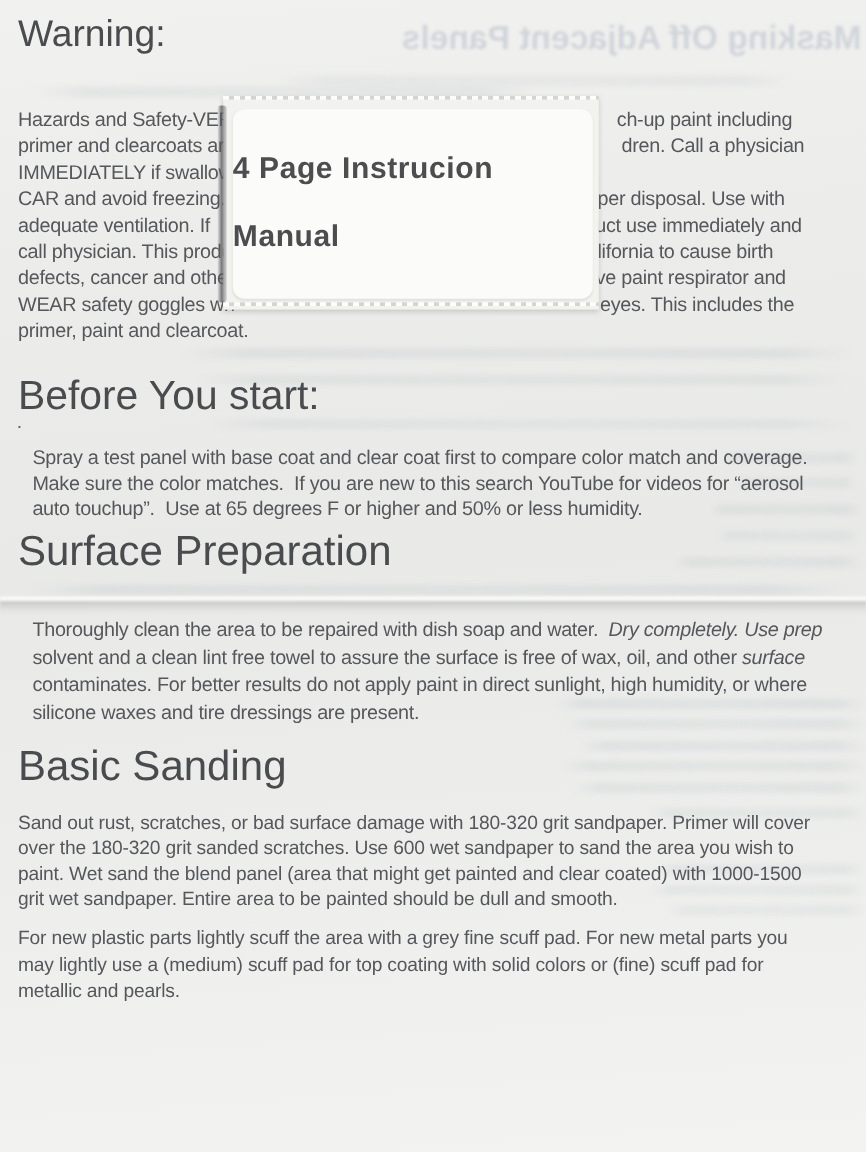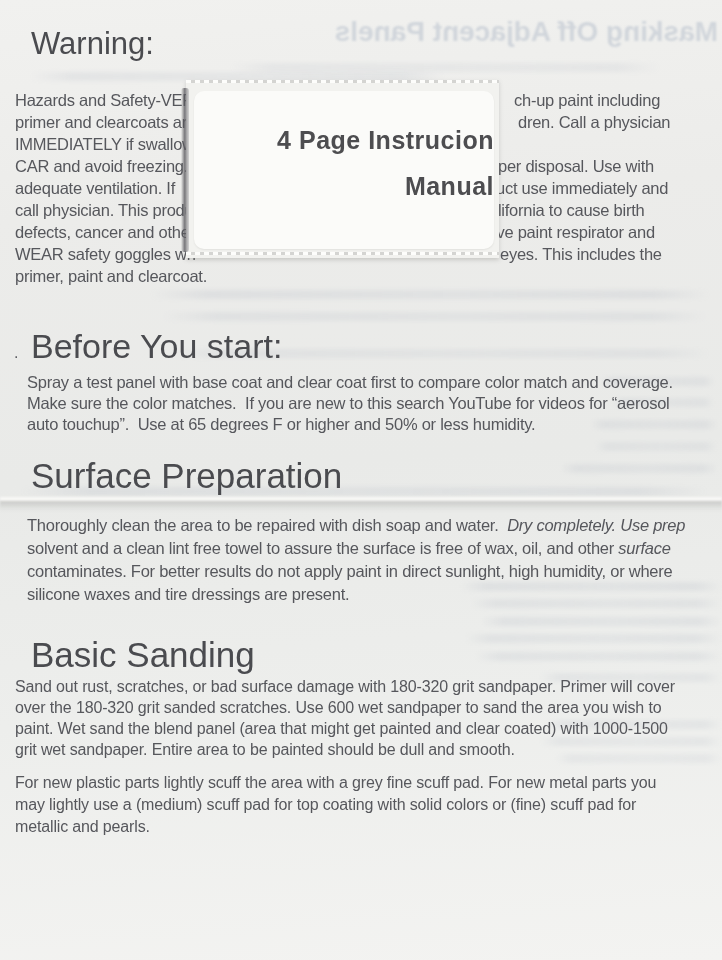--- a/index.html
+++ b/index.html
@@ -1,21 +1,21 @@
 <!DOCTYPE html>
 <html><head>
 <meta charset="utf-8">
 <style>
   html,body{margin:0;padding:0;background:#dcdcda;}
   .photo{
     position:relative;width:722px;height:960px;overflow:hidden;
     background:linear-gradient(176deg,#f1f1ef 0%,#ececea 22%,#e9eae8 48%,#edeeec 72%,#f3f3f1 100%);
     font-family:"Liberation Sans",sans-serif;
   }
-  .h{position:absolute;left:15px;margin:16px;font-weight:400;color:#4a4b4f;white-space:pre;}
+  .h{position:absolute;left:15px;margin:0;font-weight:400;color:#4a4b4f;white-space:pre;}
   .bline{position:absolute;left:15px;color:#56575c;white-space:pre;}
   .fs-top{font-size:16.5px;letter-spacing:-0.25px;margin-left:12px;}
   .fs-bot{font-size:16px;letter-spacing:-0.15px;}
   .wline{position:absolute;left:0;top:0;width:722px;height:22px;}
   .wline span{position:absolute;top:0;white-space:pre;color:#56575c;font-size:16.5px;letter-spacing:-0.25px;}
   .wl{left:15px;}
   .it{font-style:italic;}
   
   .mirror{
     position:absolute;left:306px;top:16px;width:412px;text-align:left;
@@ -26,24 +26,24 @@
     position:absolute;height:9px;border-radius:4px;filter:blur(2.2px);
     background:linear-gradient(90deg,rgba(168,175,188,0) 0%,rgba(168,175,188,.55) 10%,rgba(168,175,188,.45) 55%,rgba(168,175,188,.55) 90%,rgba(168,175,188,0) 100%);
   }
   
   .strip{position:absolute;left:186px;top:80px;width:313px;height:178px;background:#f2f2ef;box-shadow:0 2px 4px rgba(110,110,108,.28);}
   .perf{position:absolute;left:0;width:100%;height:3px;filter:blur(.5px);
     background:repeating-linear-gradient(90deg,#fdfdfb 0 5px,rgba(188,188,185,.55) 5px 9px);}
   .sliver{position:absolute;left:-5px;top:8px;width:8px;height:164px;border-radius:3px;filter:blur(.6px);
     background:linear-gradient(90deg,rgba(90,89,94,0),rgba(90,89,94,.75) 45%,rgba(160,159,164,.35));}
   .label{position:absolute;left:8px;top:11px;width:300px;height:158px;background:#fbfbf9;border-radius:10px;
-    box-shadow:0 1px 2px rgba(0,0,0,.07);text-align:right;}
+    box-shadow:0 1px 2px rgba(0,0,0,.07);text-align:left;}
   .label-t{font-weight:700;color:#4d4d50;font-size:25px;letter-spacing:.5px;}
   .t1{margin-top:35px;}
-  .t2{margin-top:17px;}
+  .t2{margin-top:28px;}
   
   .ridge{position:absolute;left:0;top:497px;width:722px;height:4px;background:#f8f8f6;filter:blur(.8px);}
   .eshadow{position:absolute;left:0;top:501px;width:722px;height:11px;filter:blur(.8px);
     background:linear-gradient(180deg,rgba(128,129,126,.30),rgba(128,129,126,.05) 70%,rgba(128,129,126,0));}
   .dot{position:absolute;left:14px;top:344px;font-size:16px;color:#5a5b60;}
 </style>
 </head>
 <body>
 
 <div class="photo">

